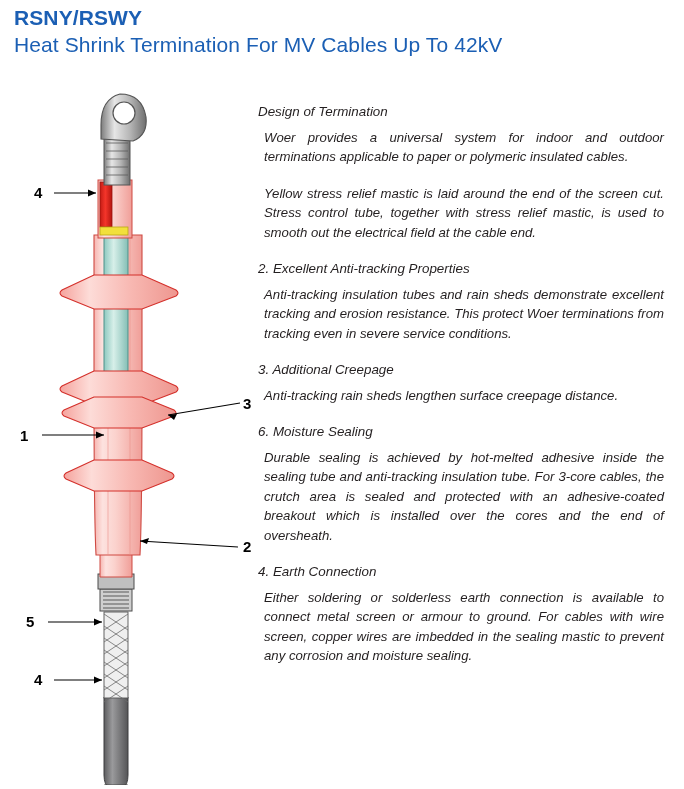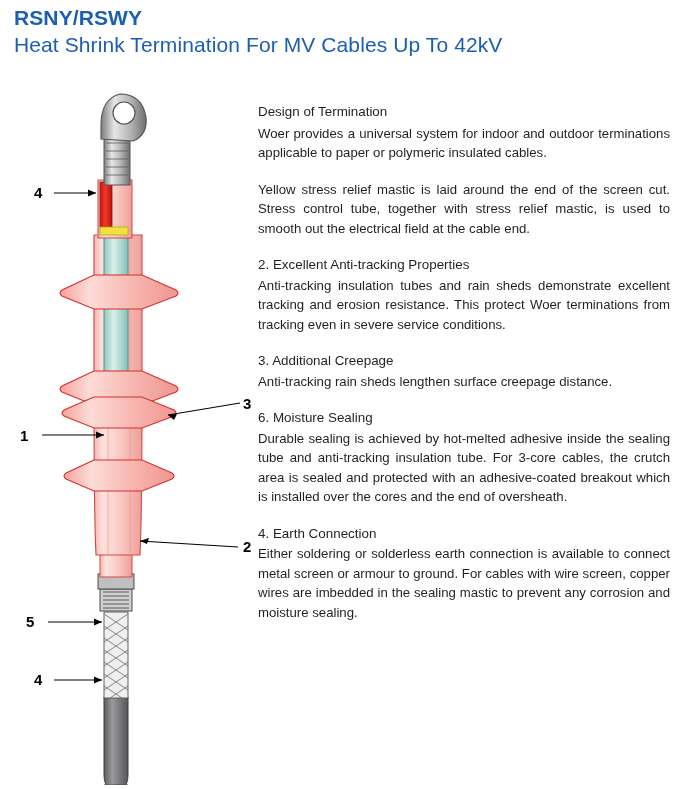--- a/index.html
+++ b/index.html
@@ -23,25 +23,25 @@
     position:absolute;left:14px;top:33px;
     font-size:21px;font-weight:normal;color:#1b5fb4;
     letter-spacing:0.1px;
   }
 
   
   .textcol{
     position:absolute;left:258px;top:102px;width:412px;
     font-size:13.2px;line-height:19.5px;color:#231f20;
   }
-  .sec{margin-bottom:14px;}
+  .sec{margin-bottom:14px;font-style:italic;}
   .sec h4{
     margin:0 0 1px 0;font-size:13.4px;font-weight:normal;color:#231f20;
   }
-  .sec p{margin:0;font-size:13.2px;line-height:19.5px;text-align:justify;}
+  .sec p{margin:6px;font-size:13.2px;line-height:19.5px;text-align:justify;}
   .sec.first h4{margin-bottom:2px;}
 
   
   .drawing{position:absolute;left:0;top:85px;width:258px;height:700px;}
 
   
   .callout{
     position:absolute;font-size:15px;font-weight:bold;color:#000;
   }
 </style>

